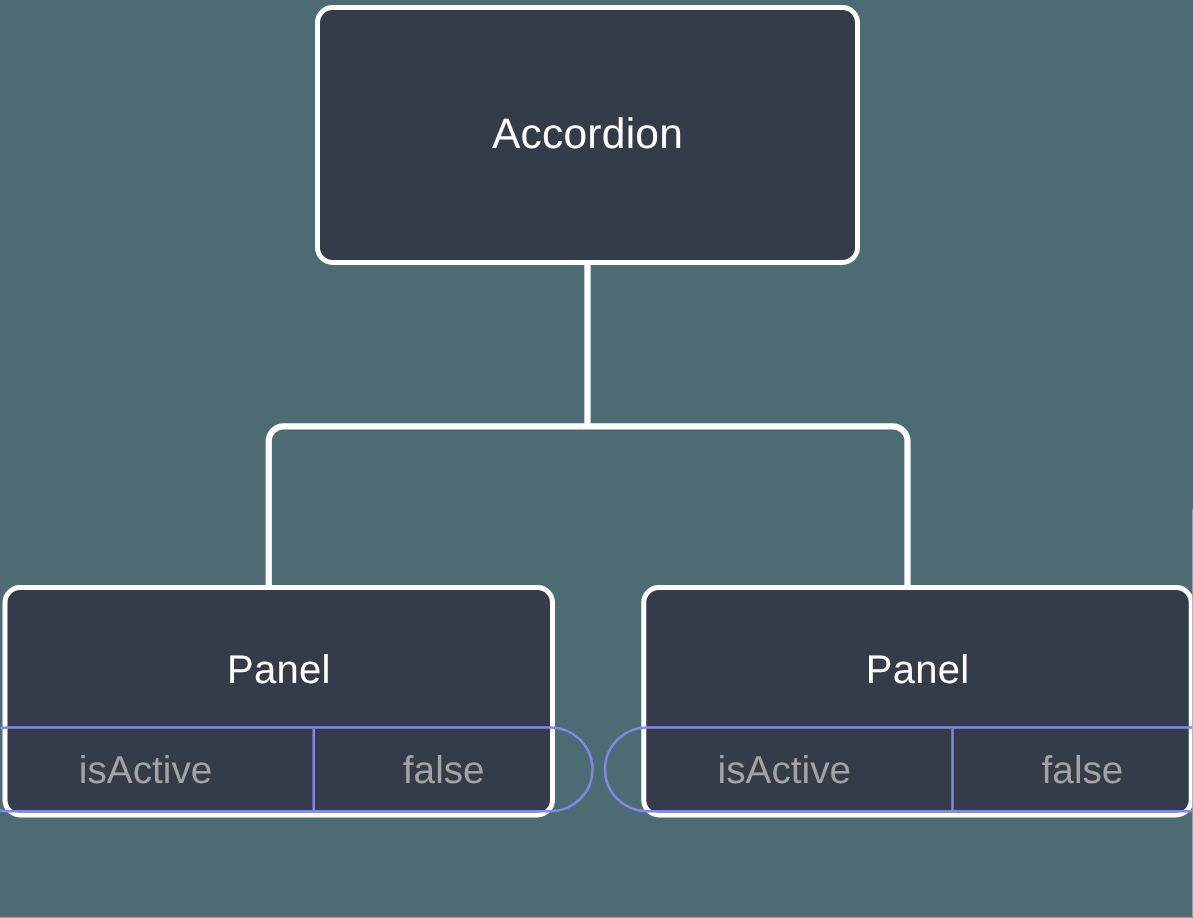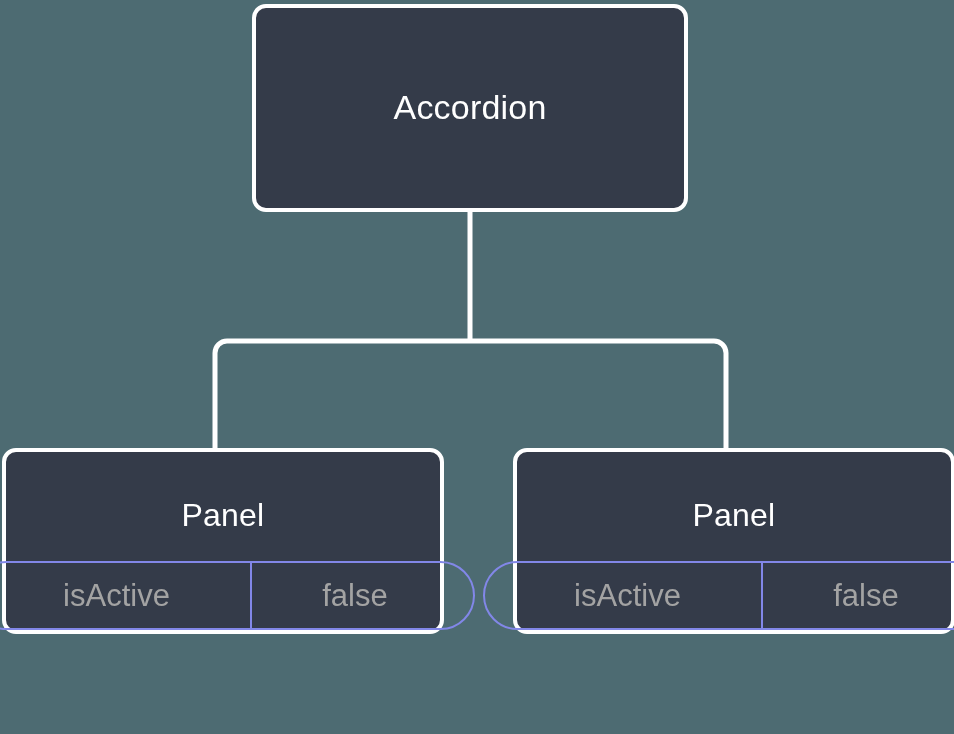--- a/index.html
+++ b/index.html
@@ -53,21 +53,21 @@
 
   .node-title {
     color: #ffffff;
     font-size: 34px;
     line-height: 1.1;
     letter-spacing: 0.2px;
     white-space: nowrap;
   }
 
   .node-child {
-    top: 448px;
+    top: 468px;
     height: 186px;
     justify-content: flex-start;
     padding-top: 46px;
   }
 
   .node-child .node-title {
     font-size: 32px;
   }
 
   .node-child-left {

